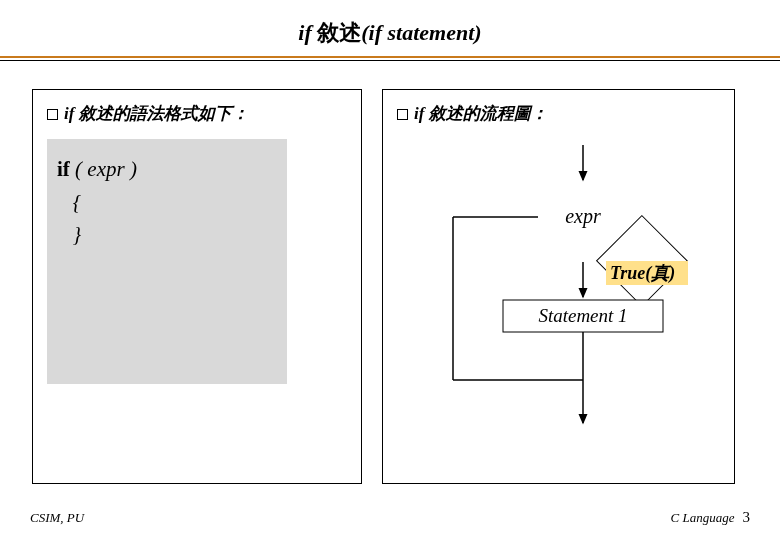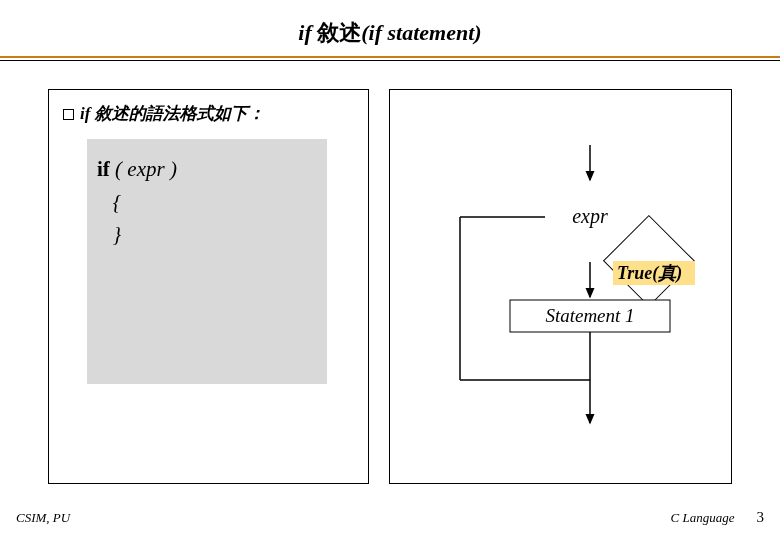--- a/index.html
+++ b/index.html
@@ -1,40 +1,40 @@
 <!DOCTYPE html>
 <html><head>
 <meta charset="utf-8">
 <style>
 *{box-sizing:border-box;margin:0;padding:0}
 body{width:780px;height:540px;background:#fff;font-family:"Times New Roman",serif;position:relative}
 .title-bar{text-align:center;padding:18px 4px 8px;font-size:22px;font-weight:bold;font-style:italic}
 .title-cn{font-family:"Microsoft JhengHei","PMingLiU",serif;font-style:normal}
 .hr-top{height:2px;background:#c97a1c;margin:0 0 2px}
 .hr-thin{height:1px;background:#000}
-.content{display:flex;gap:20px;padding:28px 48px 0}
+.content{display:flex;gap:20px;padding:28px 32px 0}
 .panel{border:1px solid #000;padding:12px 14px;height:395px;position:relative}
 .panel-left{width:330px}
 .panel-right{width:353px}
 .heading{font-size:17px;font-style:italic;font-weight:bold;margin-bottom:14px;font-family:"Microsoft JhengHei","PMingLiU",serif}
 .heading .bullet{display:inline-block;width:11px;height:11px;border:1.5px solid #000;margin-right:6px;vertical-align:-1px}
 .heading .if-word{font-family:"Times New Roman",serif}
-.codebox{background:#d9d9d9;width:240px;height:245px;margin-left:24px;padding:14px 10px;font-size:21px;font-style:italic;line-height:1.55}
+.codebox{background:#d9d9d9;width:240px;height:245px;padding:14px 10px;font-size:21px;font-style:italic;line-height:1.55}
 .codebox .kw{font-weight:bold;font-style:normal}
 .codebox .ln{white-space:pre}
 .svgwrap{position:absolute;top:55px;left:0;width:353px;height:330px}
 .diamond{transform:rotate(45deg);transform-origin:center}
 .txt{font-family:"Times New Roman",serif}
 .txt-expr{font-style:italic;font-size:20px}
 .txt-true{font-style:italic;font-weight:bold;font-size:18px}
 .txt-cn{font-family:"Microsoft JhengHei","PMingLiU",serif}
 .txt-stmt{font-style:italic;font-size:19px}
 .truebg{fill:#ffe08a}
-.footer{position:absolute;bottom:14px;left:0;width:780px;display:flex;justify-content:space-between;align-items:center;padding:0 16px;font-size:13px;font-style:italic}
-.footer-right{display:flex;gap:22px;align-items:center}
+.footer{position:absolute;bottom:14px;left:0;width:780px;display:flex;justify-content:space-between;align-items:center;padding:0 30px;font-size:13px;font-style:italic}
+.footer-right{display:flex;gap:8px;align-items:center}
 .page-num{font-size:15px;font-style:normal}
 </style>
 </head>
 <body>
 
 <div class="title-bar">
   <span class="kw">if </span><span class="title-cn">敘述</span><span>(if statement)</span>
 </div>
 <div class="hr-top"></div>
 <div class="hr-thin"></div>
@@ -45,20 +45,23 @@
       <span class="bullet"></span><span class="if-word">if </span><span>敘述的語法格式如下：</span>
     </div>
     <div class="codebox">
       <div class="ln"><span class="kw">if</span> ( <span>expr</span> )</div>
       <div class="ln">   {</div>
       <div class="ln">   }</div>
     </div>
   </div>
 
   <div class="panel panel-right">
+    <div class="heading">
+      <span class="bullet"></span><span class="if-word">if </span><span>敘述的流程圖：</span>
+    </div>
     <svg class="svgwrap">
       <defs>
         <marker id="arr" markerWidth="8" markerHeight="8" refX="6" refY="3" orient="auto">
           <path d="M0,0 L7,3 L0,6 Z" fill="#000"></path>
         </marker>
       </defs>
 
       <line x1="200" y1="0" x2="200" y2="35" stroke="#000" stroke-width="1.5" marker-end="url(#arr)"></line>
 
       <rect x="168" y="40" width="64" height="64" fill="#fff" stroke="#000" class="diamond"></rect>

